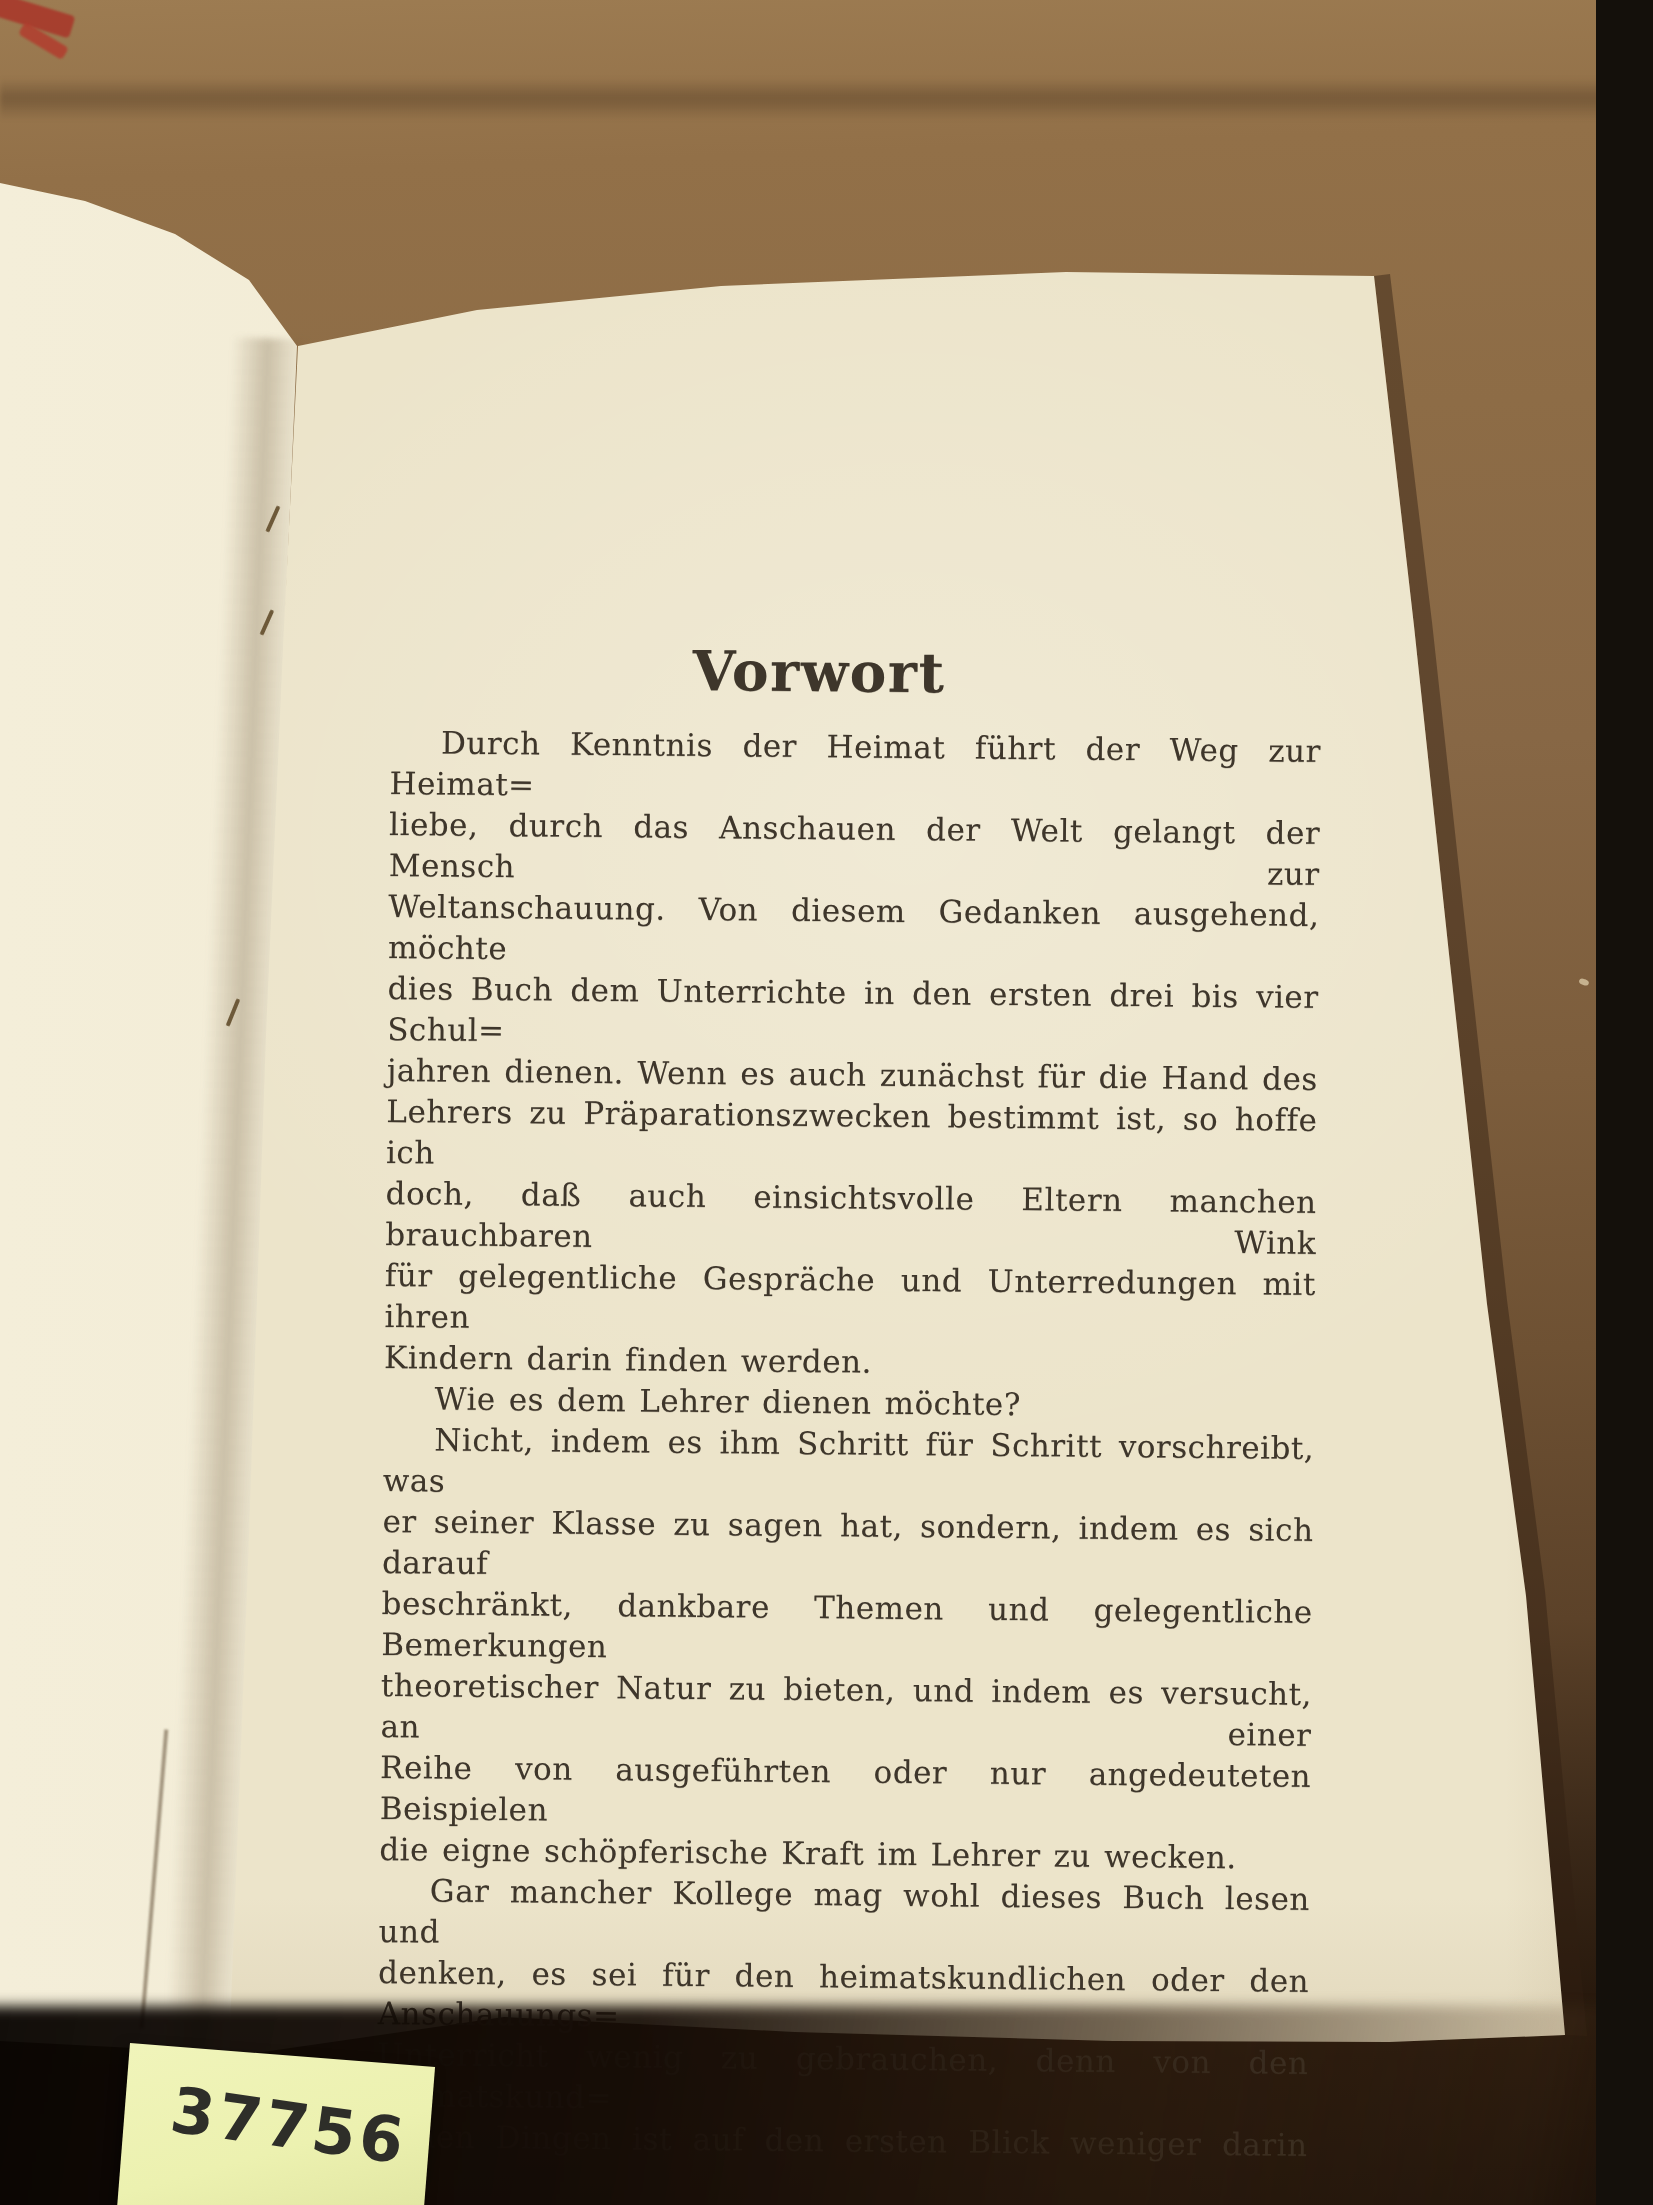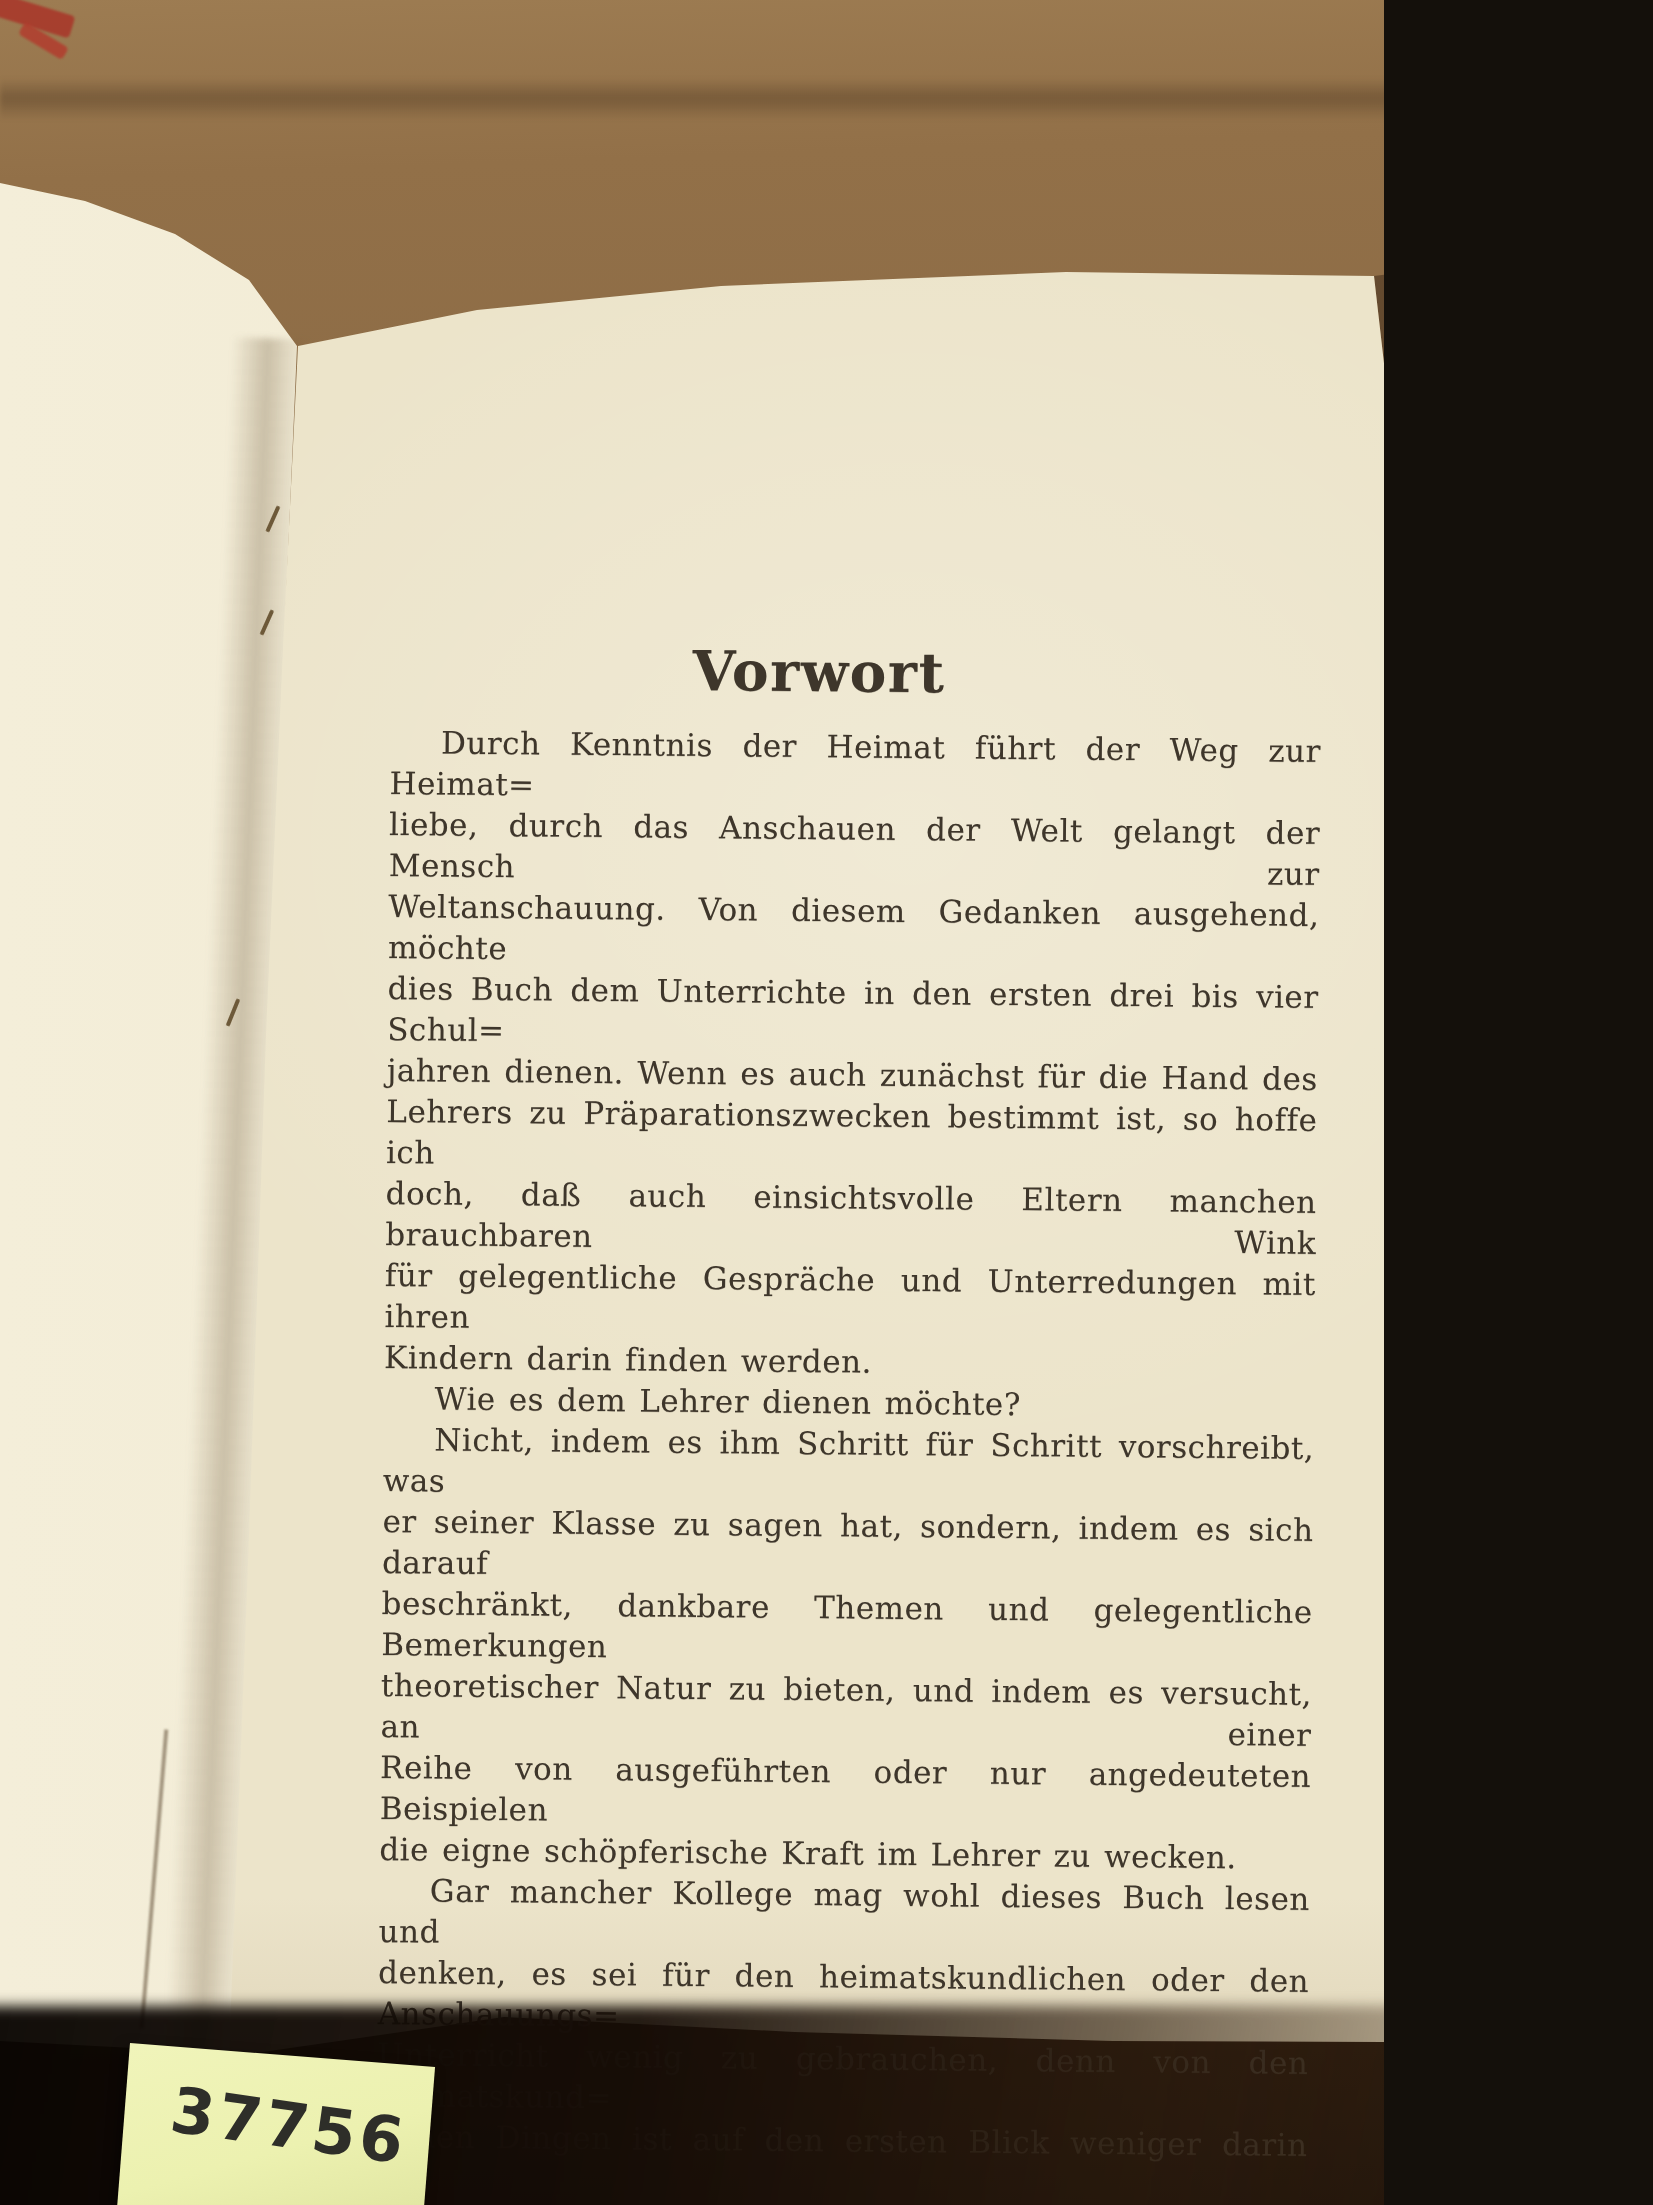--- a/index.html
+++ b/index.html
@@ -1,17 +1,17 @@
 <!DOCTYPE html>
 <html style="font-size:8.5px"><head>
 <meta charset="utf-8">
 <style>
   html,body{margin:0;padding:0;background:#14100b;}
   .canvas{
-    position:relative;width:1384px;height:2205px;overflow:hidden;
+    position:relative;width:1596px;height:2205px;overflow:hidden;
     background:linear-gradient(178deg,
       #9d7c52 0%, #927048 8%, #8d6c46 20%, #876745 35%,
       #7c5d3c 50%, #6e5133 62%, #5c4229 74%, #3a2818 84%,
       #221409 93%, #170d06 100%);
     font-family:"DejaVu Serif","Liberation Serif",serif;
   }
   .table-seam{
     position:absolute;left:0;top:78px;width:1654px;height:42px;
     background:linear-gradient(180deg,rgba(0,0,0,0),rgba(58,39,21,.30) 45%,rgba(58,39,21,.26) 60%,rgba(0,0,0,0));
     filter:blur(2.7px);

